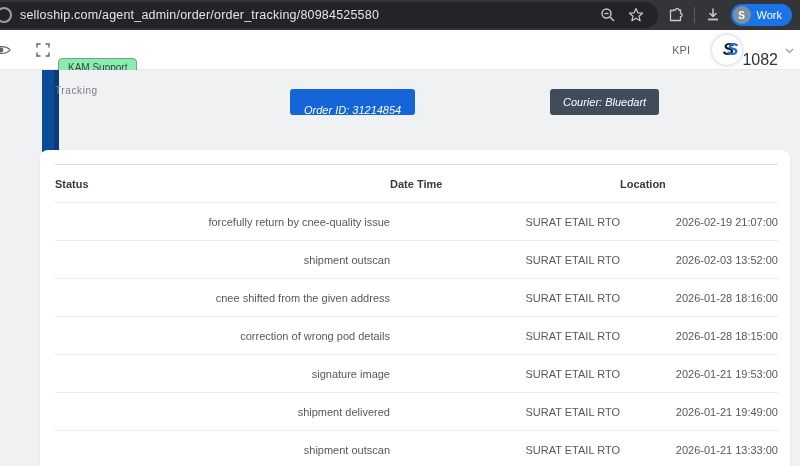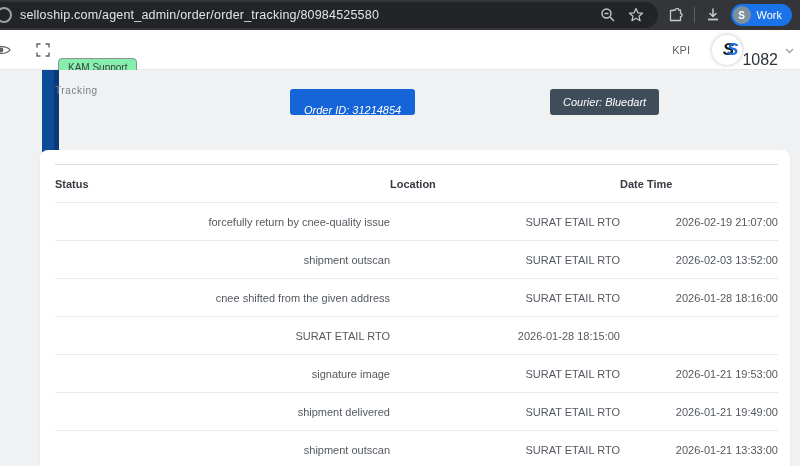--- a/index.html
+++ b/index.html
@@ -133,39 +133,40 @@
     </div>
 
     <div class="page-title">Tracking</div>
     <button class="order-btn">Order ID: 31214854</button>
     <button class="courier-btn">Courier: Bluedart</button>
 
     <div class="card">
       <div class="table">
         <div class="thead">
           <div class="cell">Status</div>
+          <div class="cell">Date Time</div>
           <div class="cell">Location</div>
-          <div class="cell">Date Time</div>
         </div>
         <div class="trow">
           <div class="cell">forcefully return by cnee-quality issue</div>
           <div class="cell">SURAT ETAIL RTO</div>
           <div class="cell">2026-02-19 21:07:00</div>
         </div>
         <div class="trow">
           <div class="cell">shipment outscan</div>
           <div class="cell">SURAT ETAIL RTO</div>
           <div class="cell">2026-02-03 13:52:00</div>
         </div>
         <div class="trow">
           <div class="cell">cnee shifted from the given address</div>
           <div class="cell">SURAT ETAIL RTO</div>
           <div class="cell">2026-01-28 18:16:00</div>
         </div>
         <div class="trow">
+          <div class="cell">correction of wrong pod details</div>
           <div class="cell">SURAT ETAIL RTO</div>
           <div class="cell">2026-01-28 18:15:00</div>
         </div>
         <div class="trow">
           <div class="cell">signature image</div>
           <div class="cell">SURAT ETAIL RTO</div>
           <div class="cell">2026-01-21 19:53:00</div>
         </div>
         <div class="trow">
           <div class="cell">shipment delivered</div>

